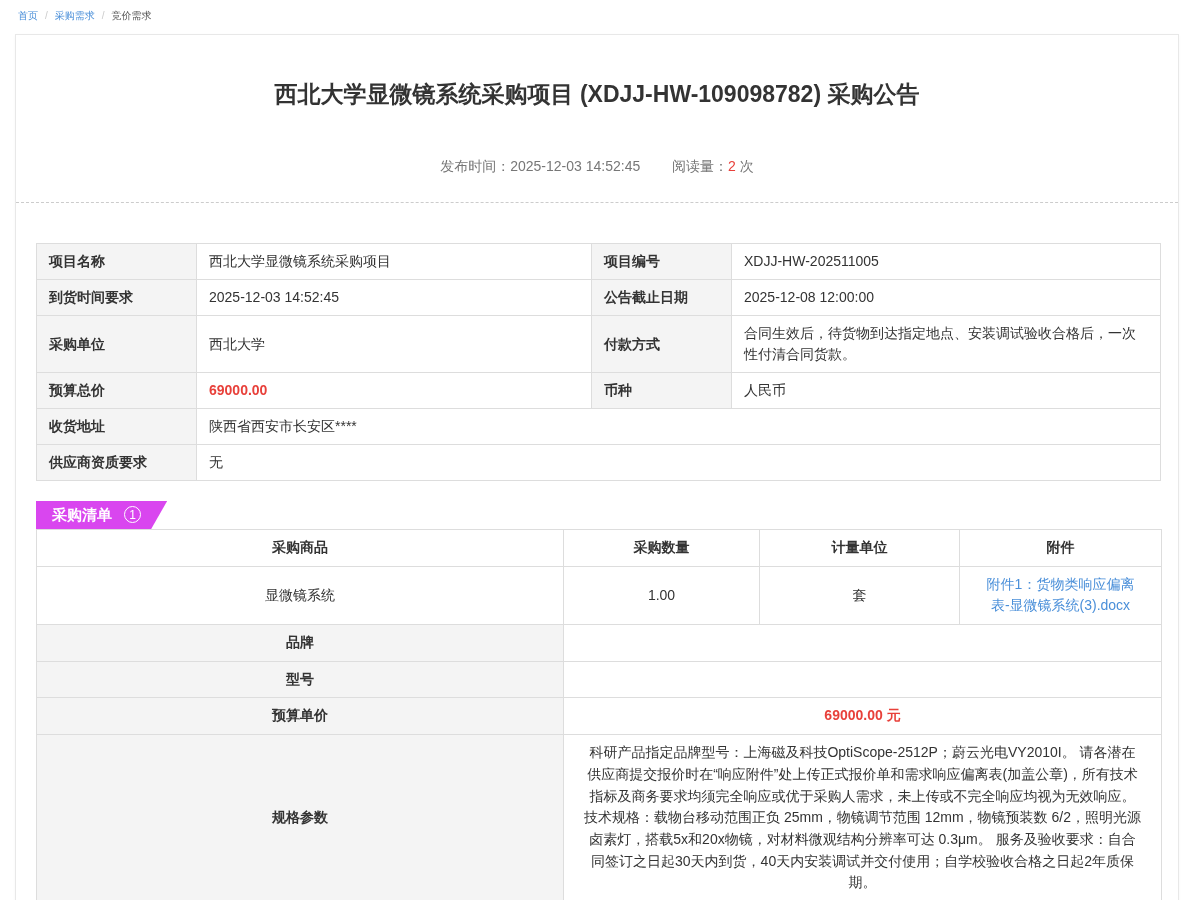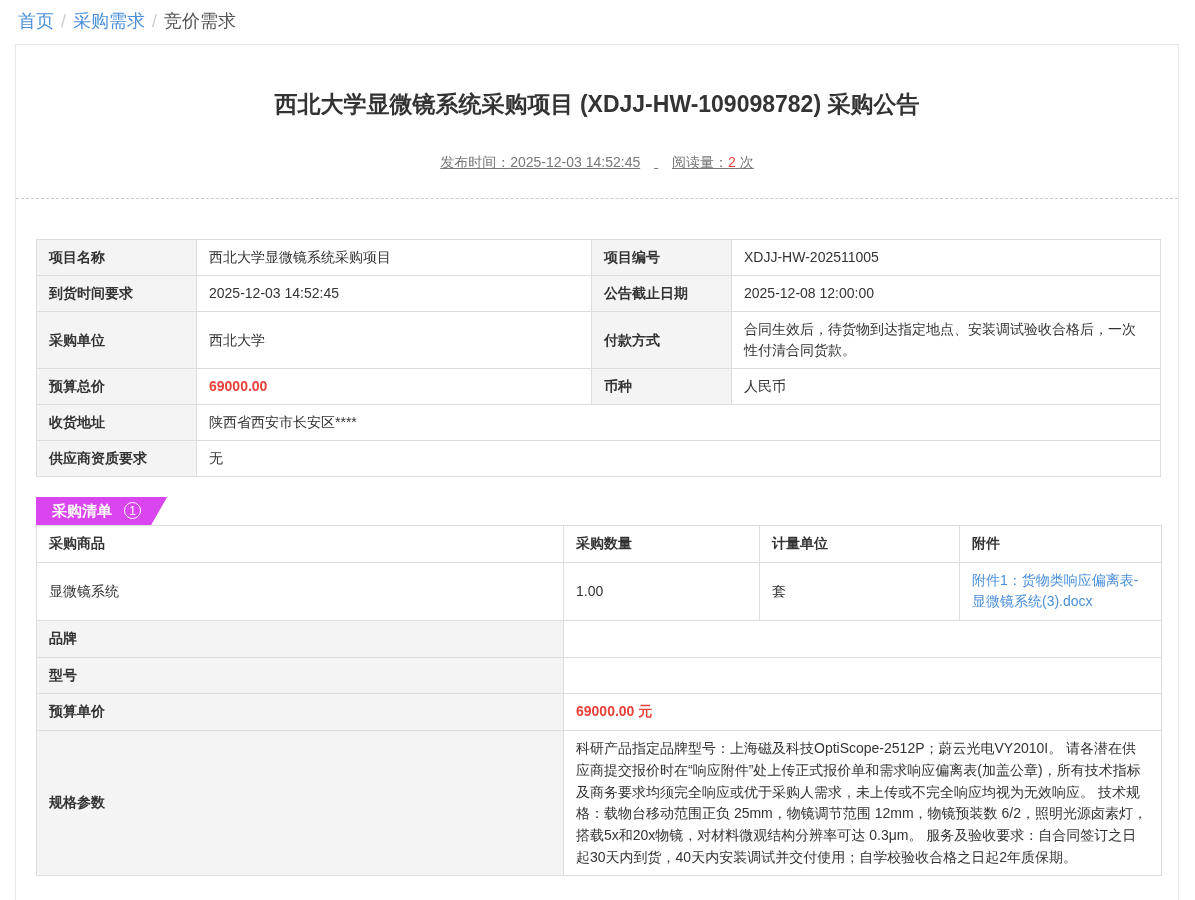--- a/index.html
+++ b/index.html
@@ -3,46 +3,45 @@
 <meta charset="utf-8">
 <style>
   * { box-sizing: border-box; margin: 0; padding: 0; }
   html, body {
     width: 1195px; height: 900px; overflow: hidden;
     background: #fff;
     font-family: "Liberation Sans", "DejaVu Sans", sans-serif;
     color: #333;
   }
   
-  .breadcrumb { padding: 9px 0 0 18px; font-size: 18px; color: #aaa; }
+  .breadcrumb { padding: 9px 0 0 18px; font-size: 10px; color: #aaa; }
   .breadcrumb a { color: #4a8fd9; text-decoration: none; cursor: pointer; }
   .breadcrumb .sep { margin: 0 7px; color: #ccc; }
   .breadcrumb .current { color: #555; }
 
   
   .card {
     margin: 11px 15px 0 15px;
     width: 1164px; height: 1000px;
     background: #fff;
     border: 1px solid #e8e8e8;
     box-shadow: 0 1px 3px rgba(0,0,0,0.03);
   }
   .notice-title {
     margin-top: 44px;
     text-align: center;
     font-size: 23px;
     font-weight: bold;
     color: #333;
   }
   .notice-meta {
-    margin-top: 34px;
+    margin-top: 48px;
     text-align: center;
     font-size: 14px;
     color: #777;
-    text-decoration: underline;
   }
   .notice-meta .grp { margin: 0 14px; }
   .notice-meta .red { color: #e8403a; }
   .dashed-divider {
     margin-top: 26px;
     border-top: 1px dashed #ccc;
     height: 0;
   }
 
   
@@ -90,25 +89,25 @@
     font-size: 12px;
     font-weight: normal;
     margin-left: 8px;
     vertical-align: 1px;
   }
 
   .list-table { margin: 0 20px 0 20px; }
   .list-table th, .list-table td {
     border: 1px solid #ddd;
     font-size: 14px;
-    padding: 7px 12px;
+    padding: 7px 19px;
     vertical-align: middle;
     line-height: 1.55;
     word-break: break-all;
-    text-align: left;
+    text-align: center;
   }
   .list-table th { font-weight: bold; height: 33px; background: #fff; }
   .lt-c1 { width: 527px; }
   .lt-c2 { width: 196px; }
   .lt-c3 { width: 200px; }
   .lt-c4 { width: 202px; }
   .item-row td { height: 58px; }
   .attach-link { color: #4a8fd9; text-decoration: none; cursor: pointer; }
   .detail-lbl { width: 143px; }
   .spec-cell { line-height: 1.75; padding: 9px 12px; }

